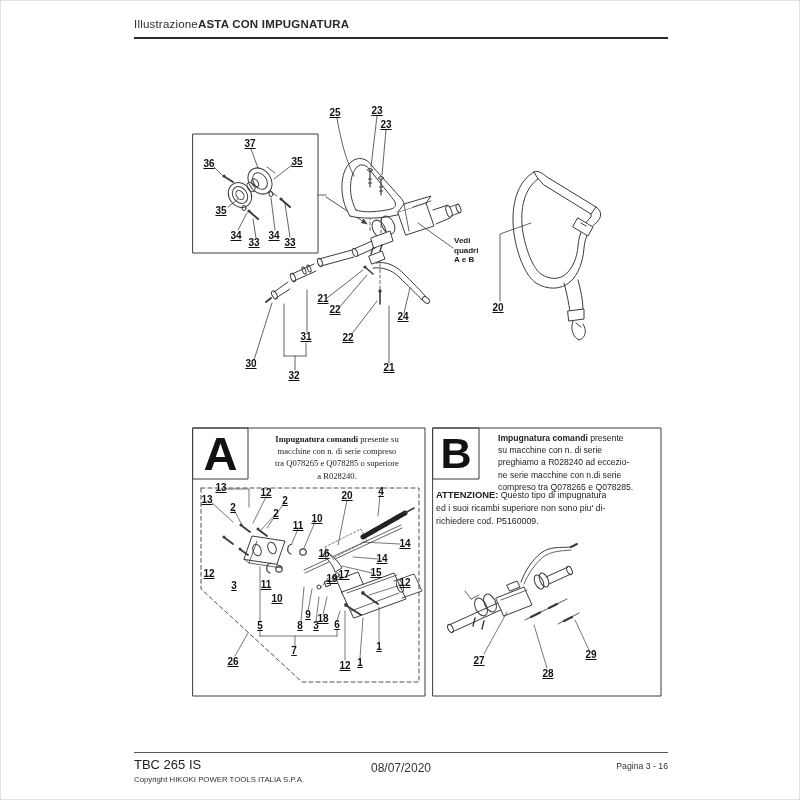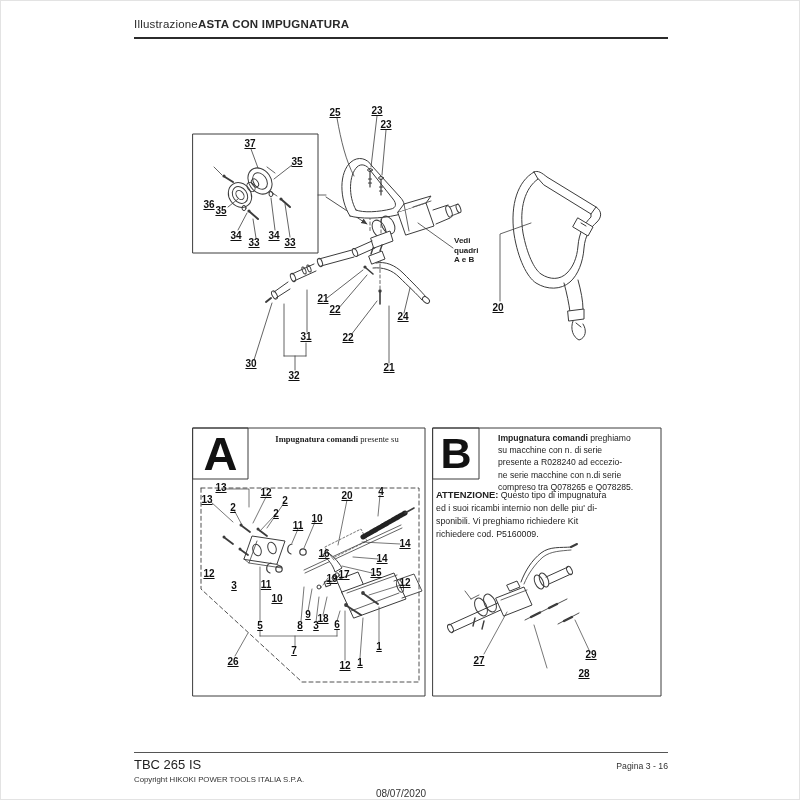--- a/index.html
+++ b/index.html
@@ -21,21 +21,21 @@
   #letterB{left:432px;top:427px;width:46px;height:51px;font-size:43px;}
   
   .boxdesc{position:absolute;font-size:8.6px;line-height:12.2px;color:#222;}
   #descA{left:251px;top:432px;width:170px;text-align:center;font-family:Liberation Serif, serif;}
   #descB{left:497px;top:431px;width:163px;text-align:left;}
   #warnB{left:435px;top:487px;width:224px;font-size:8.8px;line-height:13px;}
   #warnB b{font-size:9.4px;}
   
   .ftr-rule{position:absolute;left:133px;top:751px;width:534px;height:1px;background:#555;}
   .ftr-model{position:absolute;left:133px;top:756px;font-size:13px;color:#222;}
-  .ftr-date{position:absolute;left:133px;top:787px;width:534px;text-align:center;font-size:10px;color:#333;}
+  .ftr-date{position:absolute;left:133px;top:760px;width:534px;text-align:center;font-size:12px;color:#333;}
   .ftr-page{position:absolute;left:133px;top:760px;width:534px;text-align:right;font-size:8.7px;color:#333;}
   .ftr-copy{position:absolute;left:133px;top:774px;font-size:7.8px;color:#333;}
 </style>
 </head>
 <body>
 
 <div class="page">
 
   <div class="hdr-title"><span>Illustrazione</span><b>ASTA CON IMPUGNATURA</b></div>
   <div class="hdr-rule"></div>
@@ -271,21 +271,21 @@
         </g>
       </g>
     </g>
   </svg>
 
   <div id="labels">
       <div class="part-label" style="left: 334px; top: 112px;">25</div>
       <div class="part-label" style="left: 376px; top: 110px;">23</div>
       <div class="part-label" style="left: 385px; top: 124px;">23</div>
       <div class="part-label" style="left: 249px; top: 143px;">37</div>
-      <div class="part-label" style="left: 208px; top: 163px; margin-top: 41px;">36</div>
+      <div class="part-label" style="left: 208px; top: 163px;">36</div>
       <div class="part-label" style="left: 296px; top: 161px;">35</div>
       <div class="part-label" style="left: 220px; top: 210px;">35</div>
       <div class="part-label" style="left: 235px; top: 235px;">34</div>
       <div class="part-label" style="left: 253px; top: 242px;">33</div>
       <div class="part-label" style="left: 273px; top: 235px;">34</div>
       <div class="part-label" style="left: 289px; top: 242px;">33</div>
       <div class="part-label" style="left: 322px; top: 298px;">21</div>
       <div class="part-label" style="left: 334px; top: 309px;">22</div>
       <div class="part-label" style="left: 347px; top: 337px;">22</div>
       <div class="part-label" style="left: 388px; top: 367px;">21</div>
@@ -320,52 +320,56 @@
       <div class="part-label" style="left: 307px; top: 614px;">9</div>
       <div class="part-label" style="left: 315px; top: 625px;">3</div>
       <div class="part-label" style="left: 322px; top: 618px;">18</div>
       <div class="part-label" style="left: 336px; top: 624px;">6</div>
       <div class="part-label" style="left: 293px; top: 650px;">7</div>
       <div class="part-label" style="left: 232px; top: 661px;">26</div>
       <div class="part-label" style="left: 344px; top: 665px;">12</div>
       <div class="part-label" style="left: 359px; top: 662px;">1</div>
       <div class="part-label" style="left: 378px; top: 646px;">1</div>
       <div class="part-label" style="left: 478px; top: 660px;">27</div>
-      <div class="part-label" style="left: 547px; top: 673px; margin-left: 36px;">28</div>
+      <div class="part-label" style="left: 547px; top: 673px;">28</div>
       <div class="part-label" style="left: 590px; top: 654px;">29</div>
     </div>
 
   <div class="see-note">
       <div>Vedi</div>
       <div>quadri</div>
       <div>A e B</div>
     </div>
 
   <div id="letterA" class="letter">A</div>
   <div id="letterB" class="letter">B</div>
 
   <div id="descA" class="boxdesc">
     <div><b>Impugnatura comandi</b><span> presente su</span></div>
+    <div>
+        <div>macchine con n. di serie compreso</div>
+        <div>tra Q078265 e Q078285 o superiore</div>
+        <div>a R028240.</div>
+      </div>
   </div>
 
   <div id="descB" class="boxdesc">
-    <div><b>Impugnatura comandi</b><span>  preghiamo</span></div>
+    <div><b>Impugnatura comandi</b><span>  presente</span></div>
     <div>
         <div>su macchine con n. di serie</div>
-        <div>presente a R028240 ad eccezio-</div>
+        <div>preghiamo a R028240 ad eccezio-</div>
         <div>ne serie macchine con n.di serie</div>
         <div>compreso tra Q078265 e Q078285.</div>
       </div>
   </div>
 
   <div id="warnB" class="boxdesc">
     <div><b>ATTENZIONE:</b><span> Questo tipo di impugnatura</span></div>
     <div>
-        <div>ed i suoi ricambi internio non delle piu' di-</div>
-        <div>sponibili. Vi preghiamo richiedere Kit</div>
+        <div>ed i suoi ricambi superiore non sono piu' di-</div>
         <div>richiedere cod. P5160009.</div>
       </div>
   </div>
 
   <div class="ftr-rule"></div>
   <div class="ftr-model">TBC 265 IS</div>
   <div class="ftr-date">08/07/2020</div>
   <div class="ftr-page">Pagina 3 - 16</div>
   <div class="ftr-copy">Copyright HIKOKI POWER TOOLS ITALIA S.P.A.</div>
 

